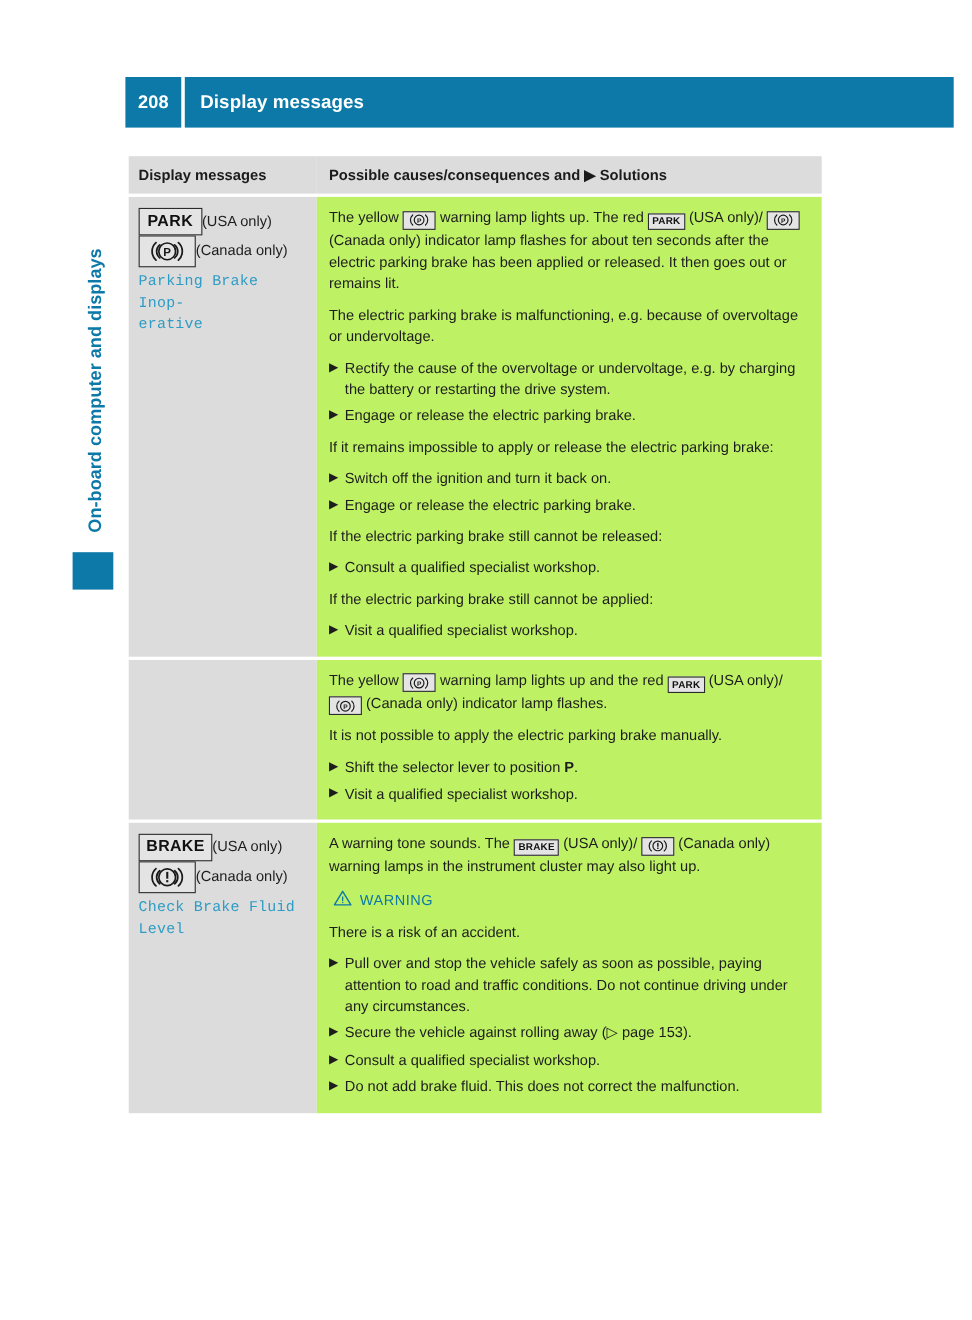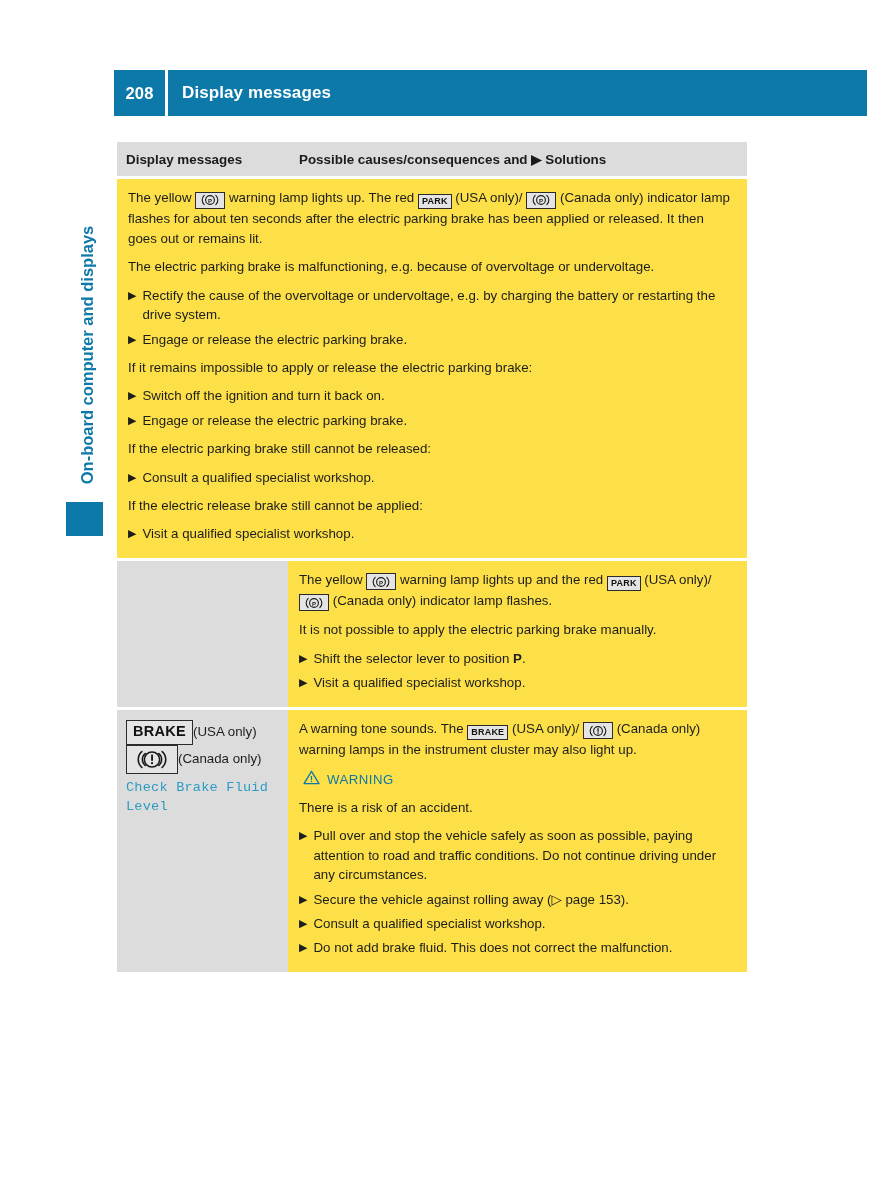--- a/index.html
+++ b/index.html
@@ -35,21 +35,21 @@
 
   
   .table{position:absolute;left:117px;top:142px;width:630px;}
   .trow{display:flex;align-items:stretch;background:#ffffff;}
   .trow + .trow{border-top:3px solid #ffffff;}
   .cell-l{
     width:171px;box-sizing:border-box;background:#dcdcdc;
     padding:9px 10px 14px 9px;
   }
   .cell-r{
-    flex:1;box-sizing:border-box;background:#fde047;
+    flex:1;box-sizing:border-box;background:#bef264;
     padding:9px 12px 14px 11px;
   }
   .head .cell-l,.head .cell-r{background:#dcdcdc;padding-top:9px;padding-bottom:8px;}
   .head .cell-r{background:#dcdcdc;}
   .col-head{font-size:13.4px;font-weight:bold;color:#1b1b1b;line-height:1.3;}
 
   
   .p{font-size:13.3px;line-height:1.46;color:#1d1d1d;margin:0 0 9px 0;}
   .p:last-child{margin-bottom:0;}
   .bullet{
@@ -111,20 +111,37 @@
     <div class="trow head">
       <div class="cell-l">
         <div class="col-head">Display messages</div>
       </div>
       <div class="cell-r">
         <div class="col-head">Possible causes/consequences and ▶ Solutions</div>
       </div>
     </div>
 
     <div class="trow">
+      <div class="cell-l">
+        <div class="lc-line">
+          <span class="chip chip-park-big">PARK</span><span>(USA only)</span>
+          <span class="chip chip-sym-big">
+            <svg width="40" height="21" viewBox="0 0 40 21">
+              <circle cx="20" cy="10.5" r="7.6" fill="none" stroke="#1a1a1a" stroke-width="1.5"></circle>
+              <text x="20" y="14.6" font-family="Liberation Sans, sans-serif" font-size="10.5" font-weight="bold" fill="#1a1a1a" text-anchor="middle">P</text>
+              <path d="M9.8,2.6 A10.6,10.6 0 0 0 9.8,18.4" fill="none" stroke="#1a1a1a" stroke-width="1.6" stroke-linecap="round"></path>
+              <path d="M13.2,4.6 A7.6,7.6 0 0 0 13.2,16.4" fill="none" stroke="#1a1a1a" stroke-width="1.6" stroke-linecap="round"></path>
+              <path d="M30.2,2.6 A10.6,10.6 0 0 1 30.2,18.4" fill="none" stroke="#1a1a1a" stroke-width="1.6" stroke-linecap="round"></path>
+              <path d="M26.8,4.6 A7.6,7.6 0 0 1 26.8,16.4" fill="none" stroke="#1a1a1a" stroke-width="1.6" stroke-linecap="round"></path>
+            </svg>
+          </span><span>(Canada only)</span>
+        </div>
+        <div class="lc-mono" style="white-space:pre-line;">Parking Brake Inop-
+erative</div>
+      </div>
 
       <div class="cell-r">
         <p class="p">
           <span>The yellow</span>
           <span class="chip chip-inline-sym">
             <svg width="22" height="12" viewBox="0 0 22 12">
               <circle cx="11" cy="6" r="4.4" fill="none" stroke="#1a1a1a" stroke-width="1.1"></circle>
               <text x="11" y="8.6" font-family="Liberation Sans, sans-serif" font-size="6" font-weight="bold" fill="#1a1a1a" text-anchor="middle">P</text>
               <path d="M5.2,1.4 A6.2,6.2 0 0 0 5.2,10.6" fill="none" stroke="#1a1a1a" stroke-width="1.1" stroke-linecap="round"></path>
               <path d="M16.8,1.4 A6.2,6.2 0 0 1 16.8,10.6" fill="none" stroke="#1a1a1a" stroke-width="1.1" stroke-linecap="round"></path>
@@ -172,21 +189,21 @@
 
         <p class="p">If the electric parking brake still cannot be released:</p>
 
         <div class="grp">
           <div class="bullet">
             <span class="tri">▶</span>
             <span class="btxt">Consult a qualified specialist workshop.</span>
           </div>
         </div>
 
-        <p class="p">If the electric release brake still cannot be applied:</p>
+        <p class="p">If the electric parking brake still cannot be applied:</p>
 
         <div class="grp">
           <div class="bullet">
             <span class="tri">▶</span>
             <span class="btxt">Visit a qualified specialist workshop.</span>
           </div>
         </div>
       </div>
     </div>
 

